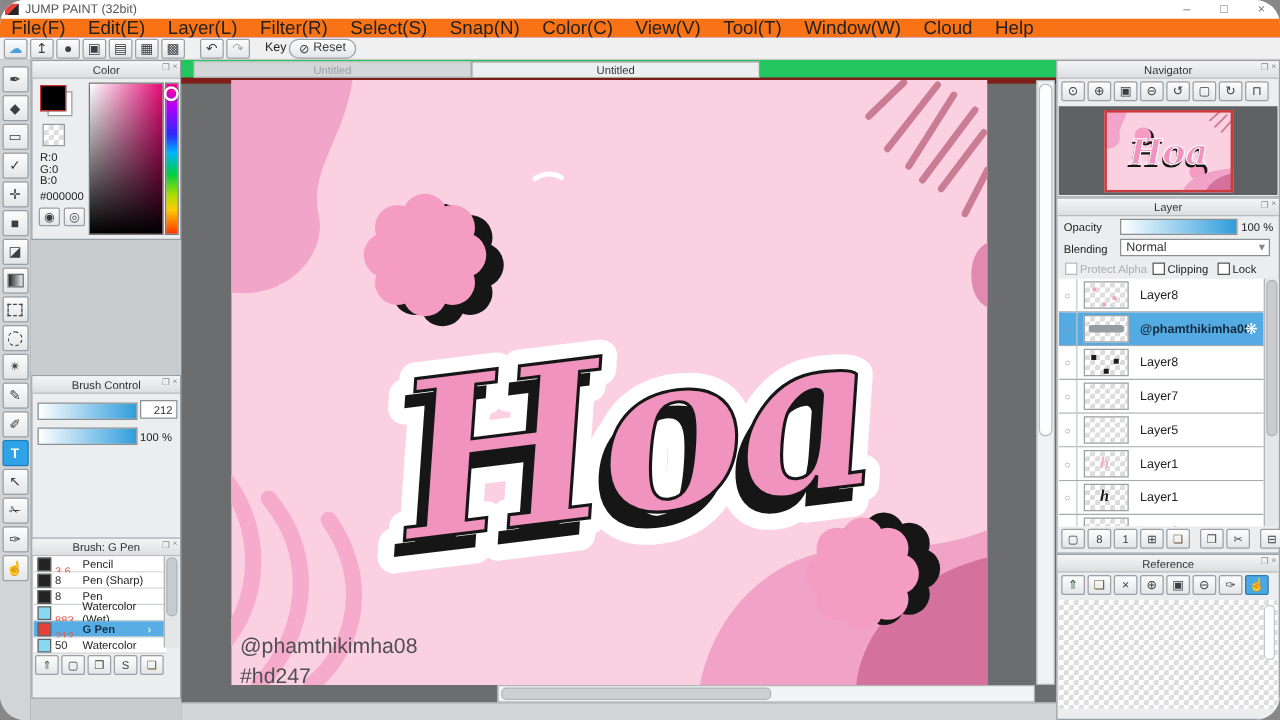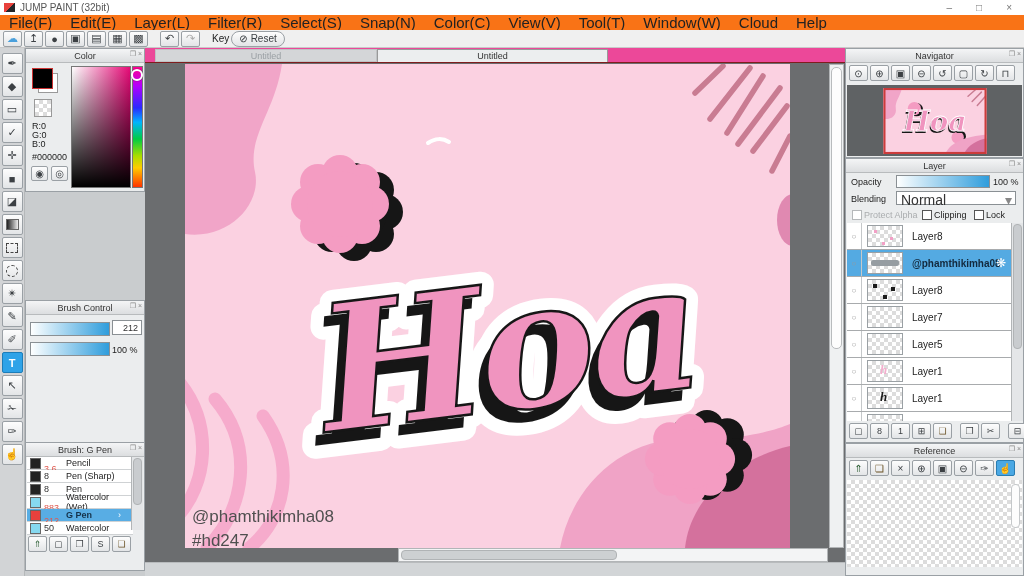--- a/index.html
+++ b/index.html
@@ -1,17 +1,17 @@
 <!DOCTYPE html>
 <html><head>
 <meta charset="utf-8">
 <style>
   html,body{margin:0;padding:0;background:#888;}
   .app{position:relative;width:1024px;height:576px;background:#f0f0f0;overflow:hidden;
-       font-family:"Liberation Sans",sans-serif;color:#333;-webkit-font-smoothing:antialiased;}
+       font-family:"Liberation Sans",sans-serif;color:#333;border-radius:20px;-webkit-font-smoothing:antialiased;}
   .abs{position:absolute;}
   
   .titlebar{left:0;top:0;width:1024px;height:15px;background:#fff;display:flex;align-items:center;font-size:10px;color:#555;}
   .applogo{width:11px;height:9px;margin:0 5px 0 4px;background:linear-gradient(135deg,#e8413c 55%,#23262a 55%);}
   .wctl{margin-left:auto;display:flex;gap:24px;padding-right:12px;color:#777;font-size:10px;}
   .menubar{left:0;top:15px;width:1024px;height:15px;background:#f97316;border-bottom:6px solid #8b5cf6;display:flex;align-items:center;font-size:15px;color:#222;}
   .menubar span{padding:0 9px;}
   .toolbar{left:0;top:30px;width:1024px;height:18px;background:#f0f0f0;border-bottom:1px solid #c9c9c9;display:flex;align-items:center;gap:2px;padding-left:3px;box-sizing:border-box;}
   .btn{display:inline-flex;align-items:center;justify-content:center;border:1px solid #9aa0a5;
        background:linear-gradient(#fdfdfd,#e3e5e7);border-radius:2px;color:#3c4044;box-sizing:border-box;}
@@ -47,21 +47,21 @@
   .brow{position:relative;height:12px;display:flex;align-items:center;background:#fff;border-bottom:1px solid #cfd2d4;font-size:9px;}
   .brow.sel{background:#58ade4;}
   .brow.sel .bname{font-weight:bold;color:#15324a;}
   .bsw{width:9px;height:9px;border:1px solid #666;margin:0 3px 0 3px;flex:none;}
   .sw-k{background:#232323;} .sw-c{background:#86d9f0;} .sw-r{background:#e8413c;}
   .bnum{width:22px;color:#333;} .bnum.red{color:#e05a50;margin-top:12px;}
   .bname{color:#222;}
   .barrow{position:absolute;right:12px;color:#fff;font-size:9px;}
   
   .workspace{left:145px;top:48px;width:700px;height:528px;background:#6b6d6f;}
-  .tabbar{position:absolute;left:0;top:0;right:0;height:14px;background:#ec4899;border-bottom:1px solid #7f1d1d;}
+  .tabbar{position:absolute;left:0;top:0;right:0;height:14px;background:#22c55e;border-bottom:5px solid #7f1d1d;}
   .tab{position:absolute;top:1px;height:13px;font-size:9px;display:flex;align-items:center;justify-content:center;box-sizing:border-box;}
   .tab.inactive{background:#d4d6d8;color:#9aa0a4;border:1px solid #bfc2c4;}
   .tab.active{background:#eceeef;color:#333;border:1px solid #999;border-bottom:none;}
   .vscroll{position:absolute;right:1px;top:16px;bottom:28px;width:13px;background:#eff1f2;border:1px solid #b2b5b7;}
   .vthumb{position:absolute;left:1px;right:1px;top:2px;height:58%;background:#fdfdfd;border:1px solid #b8bbbd;border-radius:5px;}
   .hscroll{position:absolute;left:253px;right:17px;bottom:14px;height:12px;background:#f3f4f5;border:1px solid #b2b5b7;}
   .hthumb{position:absolute;left:2px;top:1px;bottom:1px;width:214px;background:#cdd0d2;border:1px solid #b0b3b5;border-radius:4px;}
   .wsbottom{position:absolute;left:0;right:0;bottom:0;height:13px;background:#d2d5d7;border-top:1px solid #b8bbbd;}
   
   .rightcol{left:845px;top:48px;width:179px;height:528px;background:#b9bdc0;}
@@ -191,21 +191,21 @@
             <span>❐</span>
             <span>×</span>
           </span>
       </div>
       <div class="abs slide" style="left:4px;top:21px;width:78px;height:12px"></div>
       <div class="abs valbox" style="left:86px;top:19px;width:30px;height:15px">212</div>
       <div class="abs slide" style="left:4px;top:41px;width:78px;height:12px"></div>
       <div class="abs lbl" style="left:86px;top:44px">100 %</div>
     </div>
 
-    <div class="panel" style="left:0;top:394px;width:120px;height:129px">
+    <div class="panel" style="left:0;top:382px;width:120px;height:129px">
       <div class="ph">
           <span>Brush: G Pen</span>
         <span class="phicons">
             <span>❐</span>
             <span>×</span>
           </span>
       </div>
       <div class="abs" style="left:1px;top:14px;right:11px">
         <div class="brow">
             <span class="bsw sw-k"></span>
@@ -365,21 +365,21 @@
           <span>Layer</span>
         <span class="phicons">
             <span>❐</span>
             <span>×</span>
           </span>
       </div>
       <span class="abs lbl" style="left:5px;top:18px">Opacity</span>
       <div class="abs slide" style="left:50px;top:16px;width:92px;height:11px"></div>
       <span class="abs lbl" style="left:147px;top:18px">100 %</span>
       <span class="abs lbl" style="left:5px;top:35px">Blending</span>
-      <div class="abs" style="left:50px;top:32px;width:120px;height:14px;background:#fff;border:1px solid #8a9094;font-size:14px;display:flex;align-items:flex-start;padding-left:4px;box-sizing:border-box">
+      <div class="abs" style="left:50px;top:32px;width:120px;height:14px;background:#fff;border:1px solid #8a9094;font-size:10px;display:flex;align-items:flex-end;padding-left:4px;box-sizing:border-box">
         <span>Normal</span>
         <span style="margin-left:auto;padding-right:3px;color:#888">▾</span>
       </div>
       <span class="cbx abs" style="left:6px;top:51px;border-color:#b5b8ba"></span>
       <span class="abs lbl" style="left:18px;top:51px;color:#aaadaf">Protect Alpha</span>
       <span class="cbx abs" style="left:76px;top:51px"></span>
       <span class="abs lbl" style="left:88px;top:51px">Clipping</span>
       <span class="cbx abs" style="left:128px;top:51px"></span>
       <span class="abs lbl" style="left:140px;top:51px">Lock</span>
 

